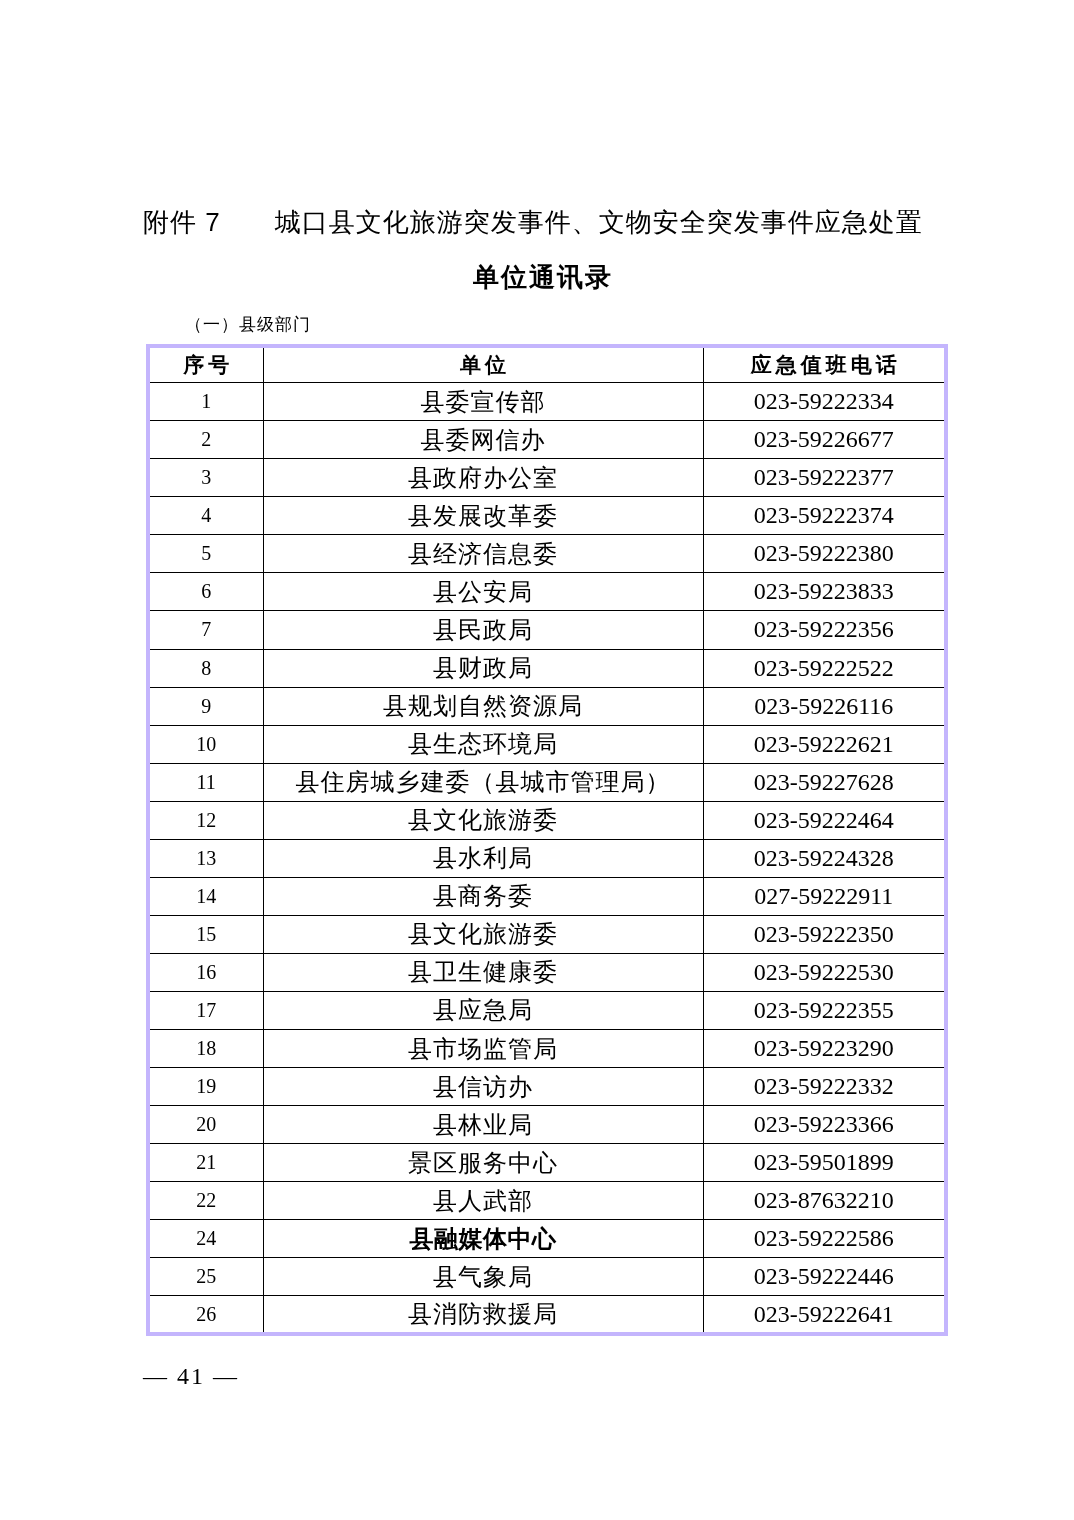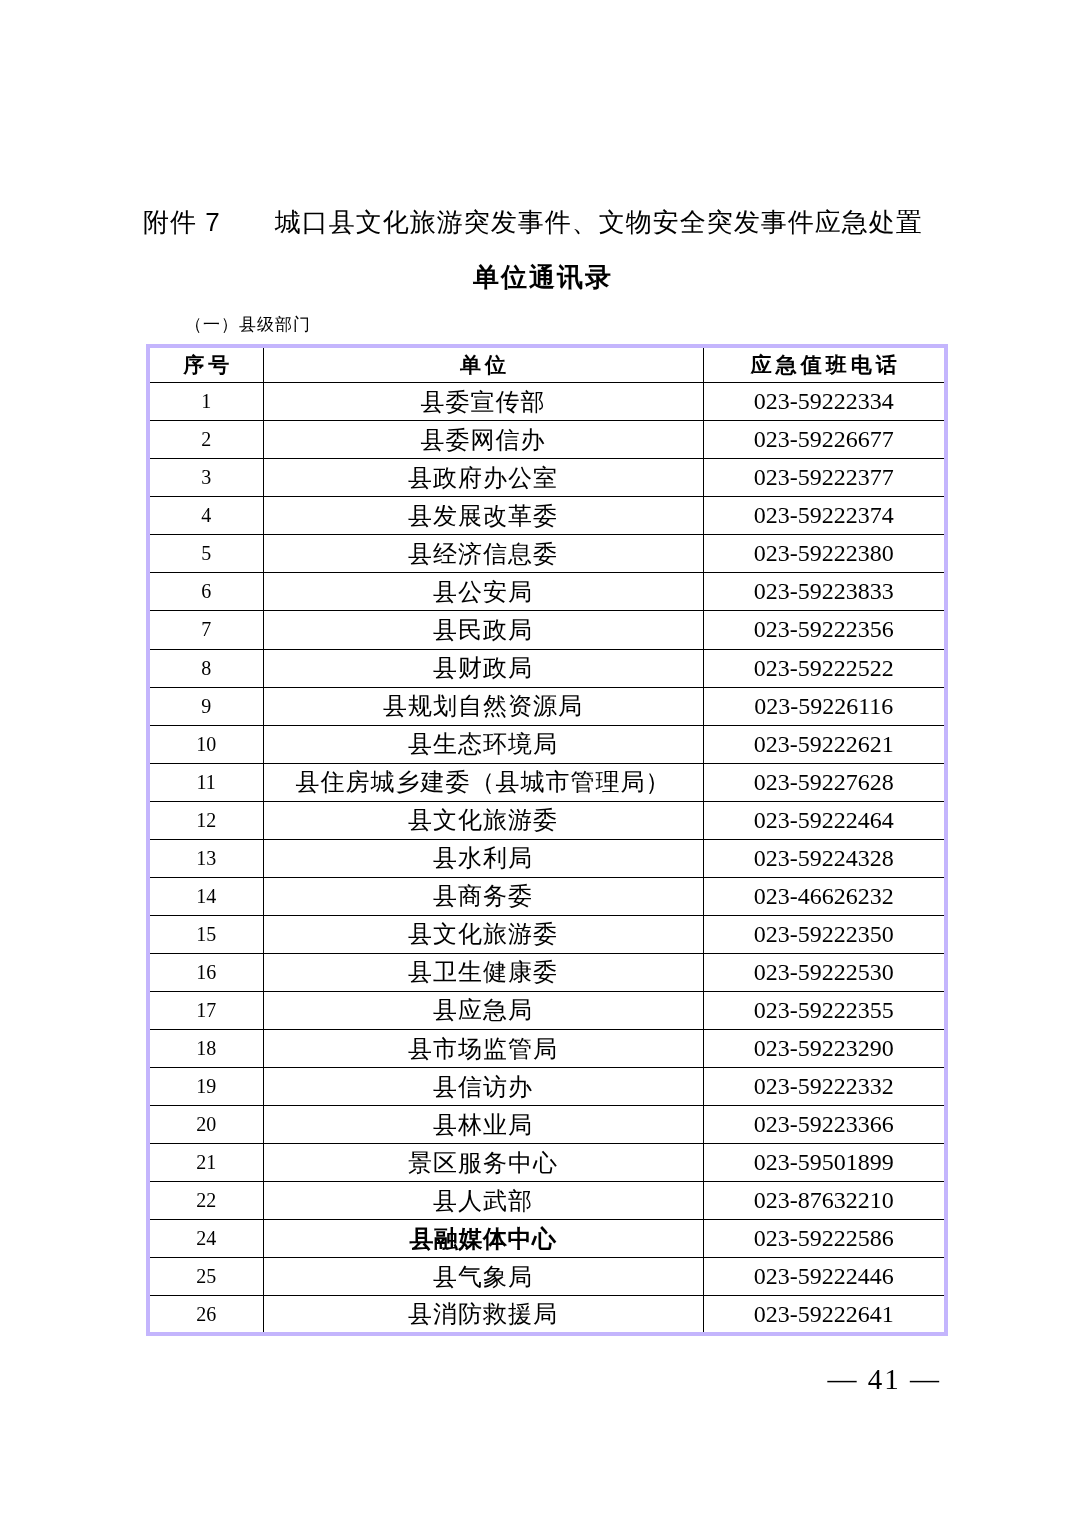--- a/index.html
+++ b/index.html
@@ -106,23 +106,22 @@
     font-weight: 700;
     letter-spacing: 0.5px;
   }
 
   
   .page-number {
     position: absolute;
     top: 1363px;
     left: 143px;
     width: 798px;
-    text-align: right;
-    font-family: "Liberation Serif", serif;
-    font-size: 29px;
+    font-family: "Liberation Serif", serif;
+    font-size: 24px;
     letter-spacing: 2px;
   }
 </style>
 </head>
 <body>
 
 <div class="page">
 
   <div class="title-line1">
     <span class="attachment-label">附件 7</span>
@@ -208,21 +207,21 @@
           <td class="phone-cell">023-59222464</td>
         </tr>
         <tr>
           <td class="no-cell">13</td>
           <td class="unit-cell">县水利局</td>
           <td class="phone-cell">023-59224328</td>
         </tr>
         <tr>
           <td class="no-cell">14</td>
           <td class="unit-cell">县商务委</td>
-          <td class="phone-cell">023-46626232</td>
+          <td class="phone-cell">027-59222911</td>
         </tr>
         <tr>
           <td class="no-cell">15</td>
           <td class="unit-cell">县文化旅游委</td>
           <td class="phone-cell">023-59222350</td>
         </tr>
         <tr>
           <td class="no-cell">16</td>
           <td class="unit-cell">县卫生健康委</td>
           <td class="phone-cell">023-59222530</td>

